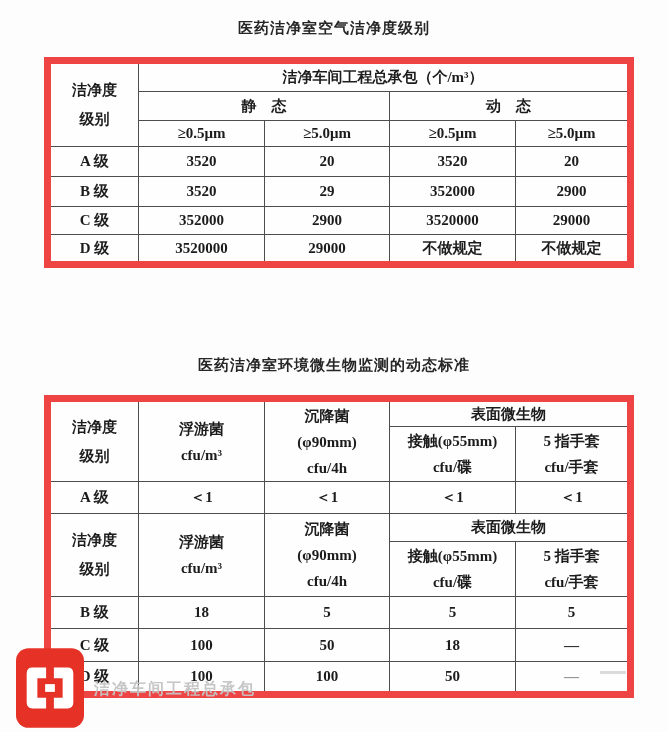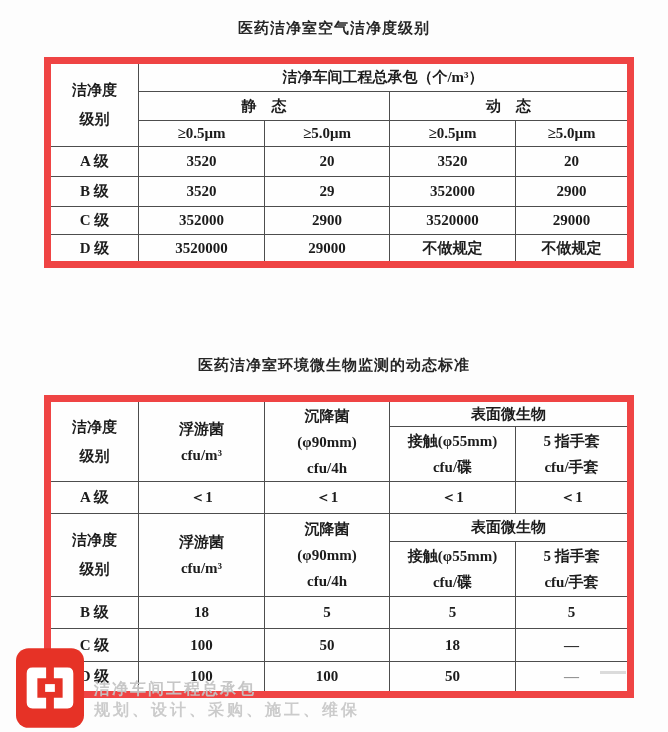--- a/index.html
+++ b/index.html
@@ -212,15 +212,14 @@
   <div class="ghost-dash"></div>
 
   <svg class="brand-logo" width="68" height="80" viewBox="0 0 70 82">
     <rect x="0" y="0" width="70" height="82" rx="13" fill="#e63226"></rect>
     <path d="M31 20 H17 q-6 0 -6 6 V56 q0 6 6 6 H31 V51 H22 V31 H31 Z" fill="#ffffff"></path>
     <path d="M39 20 H53 q6 0 6 6 V56 q0 6 -6 6 H39 V51 H48 V31 H39 Z" fill="#ffffff"></path>
     <rect x="30" y="37" width="10" height="8" fill="#ffffff"></rect>
   </svg>
 
   <div class="wm wm-subtitle">洁净车间工程总承包</div>
-  <div class="wm wm-services">规划、设计、采购、施工、维保</div>
 
 </div>
 
 </body></html>

